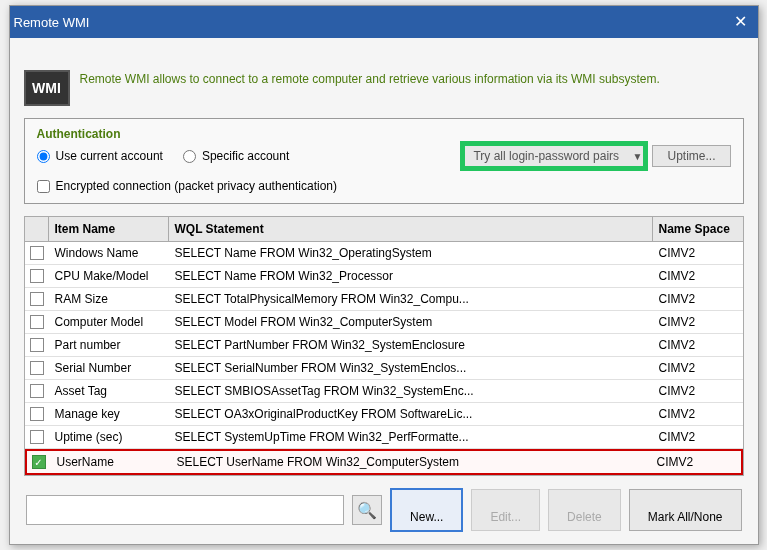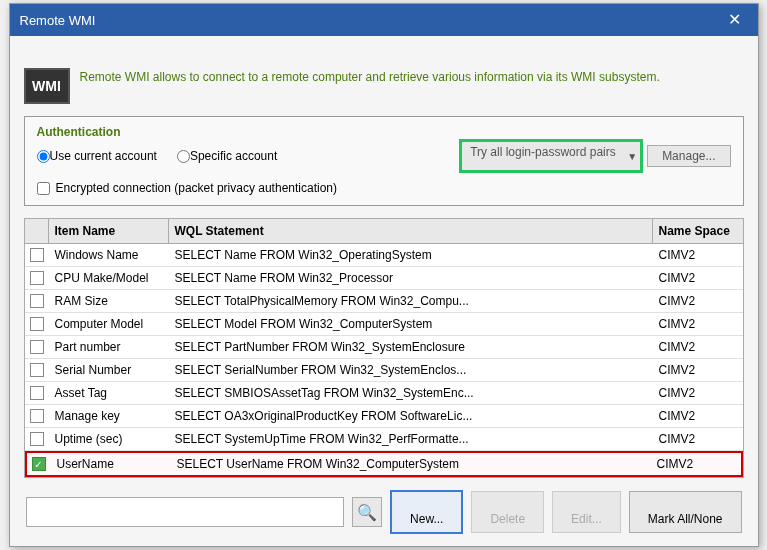--- a/index.html
+++ b/index.html
@@ -19,21 +19,21 @@
       background: #f5f5f5;
       border: 1px solid #999;
       box-shadow: 2px 2px 8px rgba(0,0,0,0.3);
     }
     .title-bar {
       background: #2b5ea7;
       color: white;
       display: flex;
       justify-content: space-between;
       align-items: center;
-      padding: 6px 10px;
+      padding: 6px 4px;
       font-size: 13px;
       font-weight: 500;
     }
     .title-bar-close {
       cursor: pointer;
       font-size: 16px;
       line-height: 1;
       color: white;
       background: none;
       border: none;
@@ -81,34 +81,35 @@
     }
     .auth-row {
       display: flex;
       align-items: center;
       gap: 20px;
       margin-bottom: 8px;
     }
     .radio-group {
       display: flex;
       align-items: center;
+      gap: 6px;
       font-size: 12px;
     }
     .radio-group input[type="radio"] { cursor: pointer; }
     .dropdown-group {
       display: flex;
       align-items: center;
       gap: 4px;
       margin-left: auto;
     }
     .dropdown-select {
-      border: 3px solid #22c55e;
+      border: 5px solid #22c55e;
       background: #e8e8e8;
       color: #555;
-      padding: 3px 24px 11px 8px;
+      padding: 3px 24px 3px 8px;
       font-size: 12px;
       appearance: none;
       -webkit-appearance: none;
       cursor: pointer;
       min-width: 160px;
     }
     .dropdown-wrapper {
       position: relative;
       display: inline-block;
     }
@@ -270,21 +271,21 @@
           <input type="radio" name="account" style="">
           <span>Specific account</span>
         </label>
         <div class="dropdown-group">
           <div class="dropdown-wrapper">
             <select class="dropdown-select">
               <option>Try all login-password pairs</option>
             </select>
             <span class="dropdown-arrow">▼</span>
           </div>
-          <button class="manage-btn">Manage...</button>
+          <button class="manage-btn">Uptime...</button>
         </div>
       </div>
       <label class="checkbox-row">
         <input type="checkbox" style="">
         <span>Encrypted connection (packet privacy authentication)</span>
       </label>
     </div>
 
     <div class="table-section">
       <div class="table-header">
@@ -376,18 +377,18 @@
           </div>
         </div>
     </div>
 
     <div class="footer-section">
       <input type="text" class="footer-input" style="">
       <button class="footer-icon-btn">
         <span>🔍</span>
       </button>
       <button class="footer-btn primary">New...</button>
+      <button class="footer-btn disabled">Edit...</button>
       <button class="footer-btn disabled">Delete</button>
-      <button class="footer-btn disabled">Edit...</button>
       <button class="footer-btn">Mark All/None</button>
     </div>
   </div>
 </div>
 
 </body></html>

